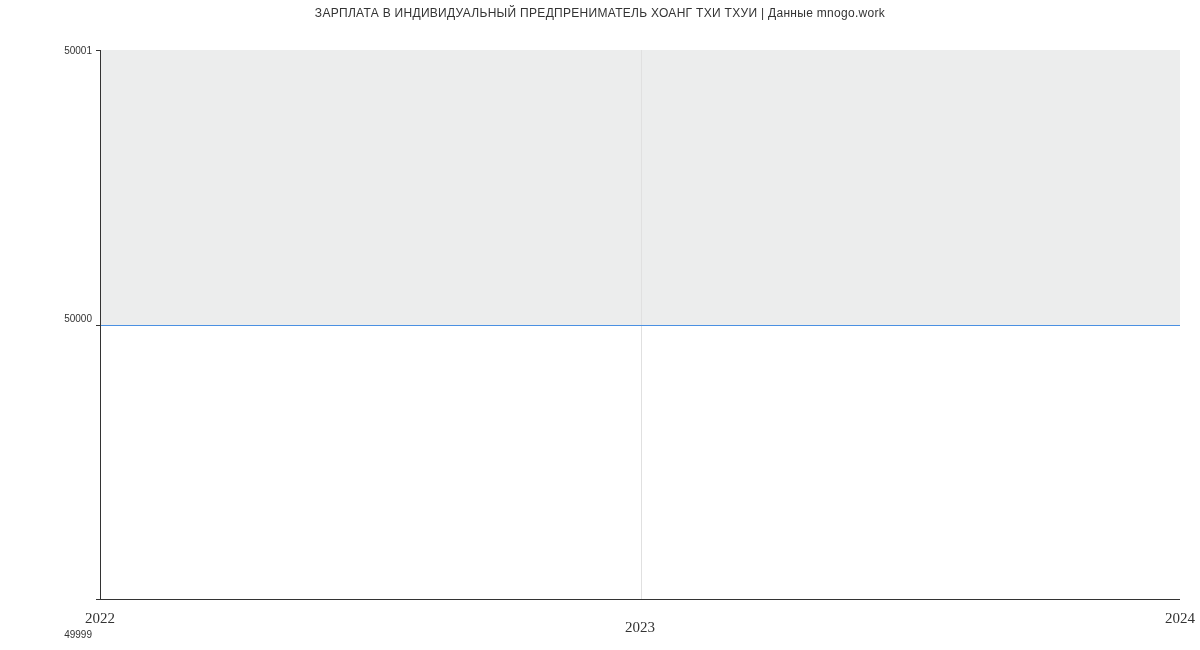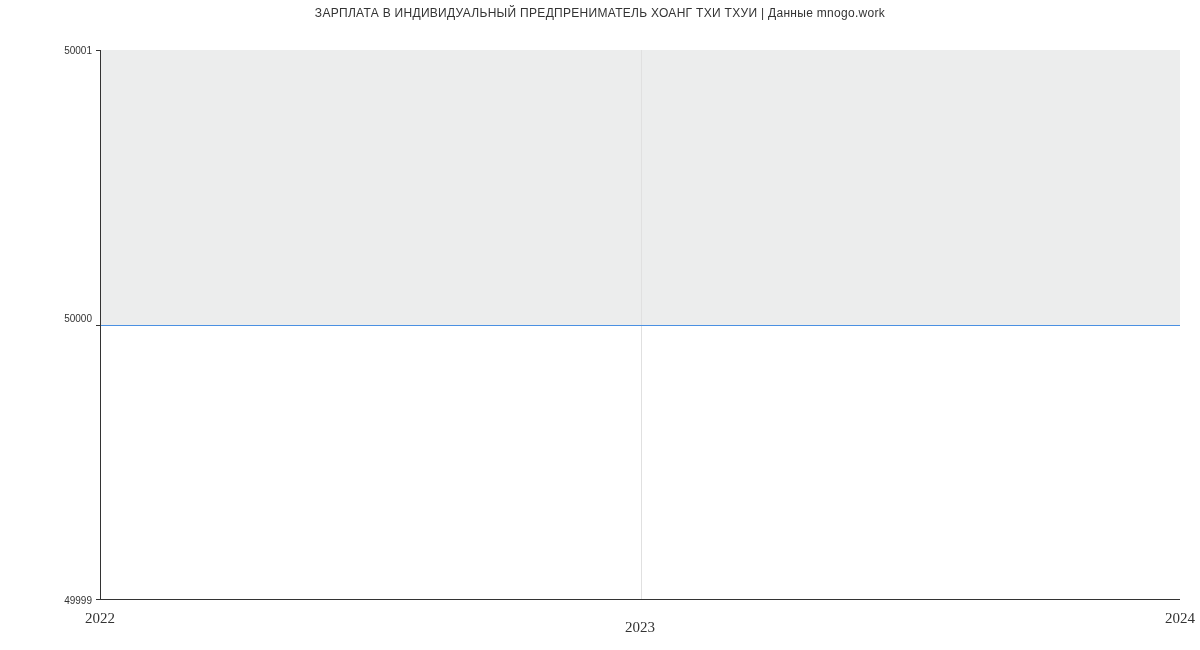--- a/index.html
+++ b/index.html
@@ -98,19 +98,19 @@
 
     <div class="data-line" style="top:50%;"></div>
 
     <div class="y-tick-line" style="top:0%;"></div>
     <div class="y-tick-line" style="top:50%;"></div>
     <div class="y-tick-line" style="top:100%;"></div>
   </div>
 
   <div class="y-label" style="top:50px;">50001</div>
   <div class="y-label" style="top:311px;margin-top:7px;">50000</div>
-  <div class="y-label" style="top:600px;">49999</div>
+  <div class="y-label" style="top:634px;">49999</div>
 
   <div class="x-label" style="left:100px;">2022</div>
   <div class="x-label" style="left:640px;margin-top:9px;">2023</div>
   <div class="x-label" style="left:1180px;">2024</div>
 
 </div>
 
 </body></html>

